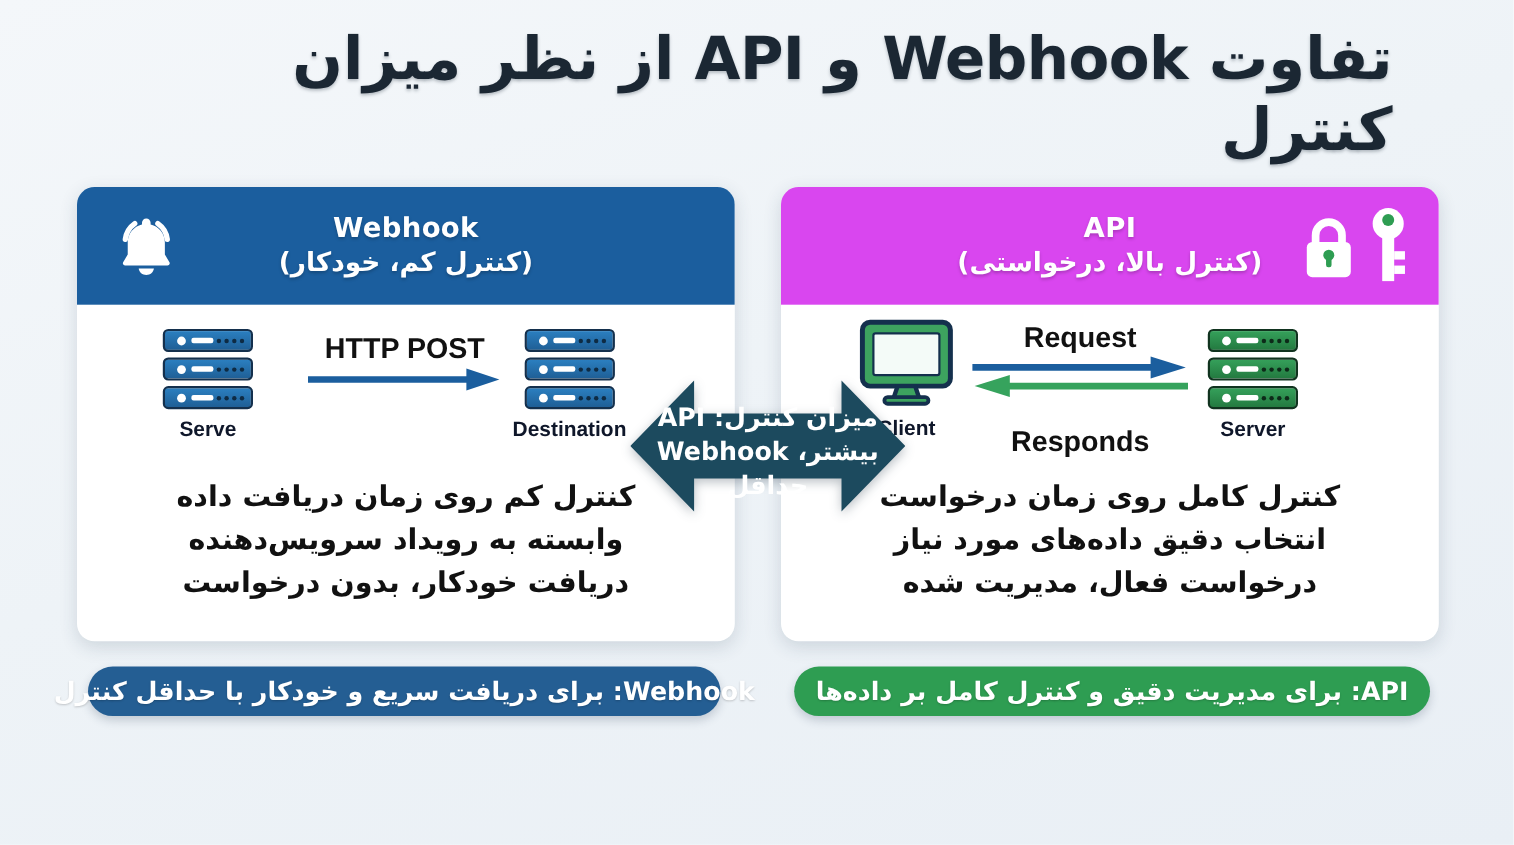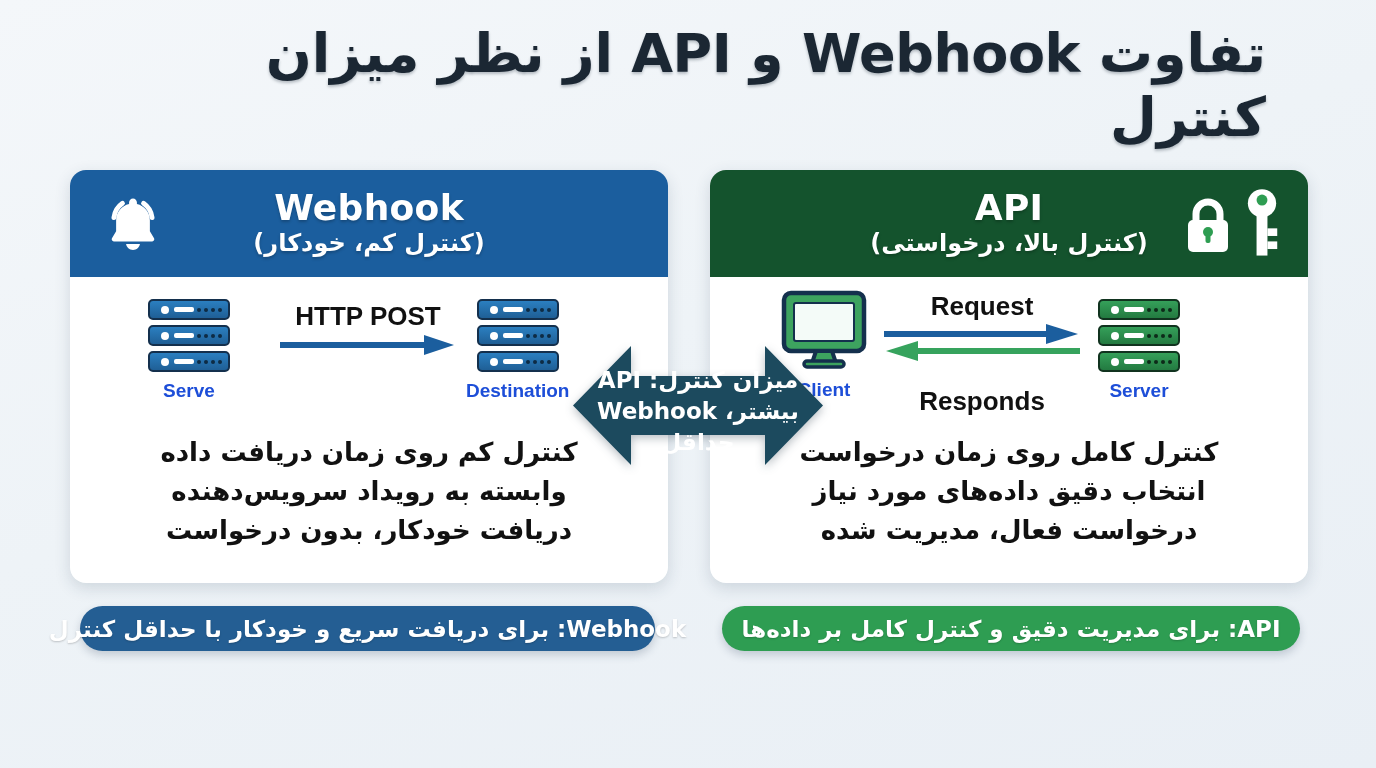--- a/index.html
+++ b/index.html
@@ -32,28 +32,28 @@
   .card.left{left:70px;}
   .card.right{left:710px;}
 
   .card-header{
     height:107px;width:100%;
     display:flex;align-items:center;
     position:relative;
     box-sizing:border-box;
   }
   .card.left .card-header{background:#1b5e9e;}
-  .card.right .card-header{background:#14532d;}
+  .card.right .card-header{background:#d946ef;}
 
   .header-title-wrap{
     flex:1;text-align:center;color:#ffffff;
     text-shadow:0 2px 3px rgba(0,0,0,.22);
     direction:rtl;
   }
-  .header-title{font-size:36px;font-weight:700;line-height:1.05;letter-spacing:.3px;}
+  .header-title{font-size:25px;font-weight:700;line-height:1.05;letter-spacing:.3px;}
   .header-sub{font-size:24px;font-weight:700;line-height:1.25;margin-top:2px;}
 
   .header-icon{
     position:absolute;top:50%;transform:translateY(-50%);
     display:flex;align-items:center;gap:6px;
   }
   .header-icon.left-pos{left:26px;}
   .header-icon.right-pos{right:24px;}
 
   
@@ -70,21 +70,21 @@
   }
   .rack.blue{background:linear-gradient(180deg,#2b7fc0,#1f5f96);}
   .rack.green{background:linear-gradient(180deg,#35a05a,#237a40);border-color:#11331f;}
   .rack .dot{width:4px;height:4px;border-radius:50%;background:#0e2b44;flex:none;}
   .rack.green .dot{background:#0d2a19;}
   .rack .bar{width:20px;height:5px;background:#fff;border-radius:2px;margin-left:auto;flex:none;}
   .rack .led{width:8px;height:8px;border-radius:50%;background:#fff;flex:none;margin-left:5px;}
 
   .node{position:absolute;display:flex;flex-direction:column;align-items:center;}
   .node-label{
-    margin-top:8px;font-size:19px;font-weight:700;color:#1d4ed8;
+    margin-top:8px;font-size:19px;font-weight:700;color:#0f172a;
     font-family:"Liberation Sans",sans-serif;direction:ltr;white-space:nowrap;
   }
 
   
   .flow{position:absolute;display:flex;flex-direction:column;align-items:center;}
   .flow-label{
     font-size:26px;font-weight:700;color:#111;
     font-family:"Liberation Sans",sans-serif;direction:ltr;white-space:nowrap;
   }
 

